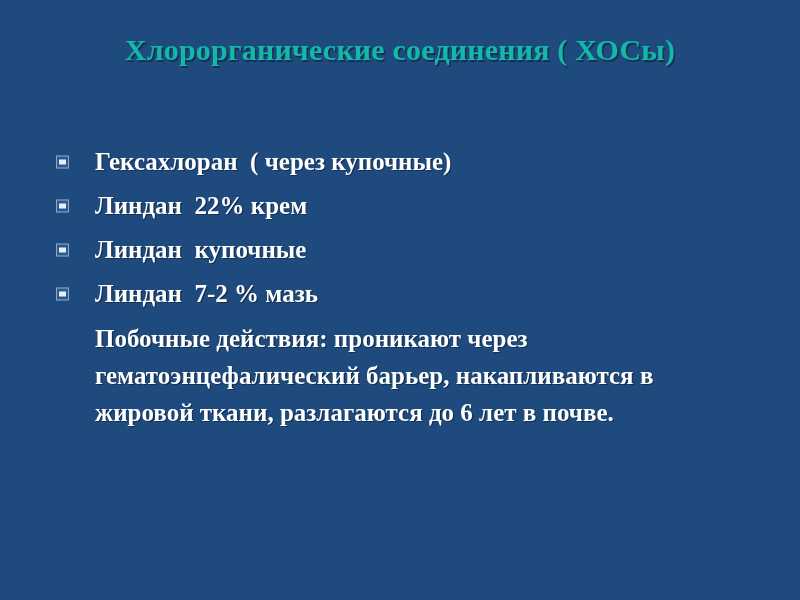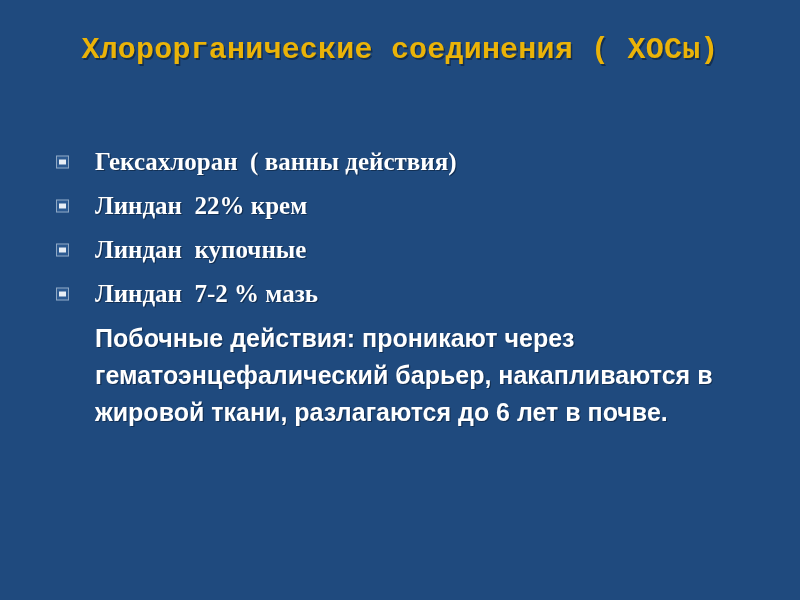--- a/index.html
+++ b/index.html
@@ -26,25 +26,25 @@
   
   .title-block {
     position: absolute;
     left: 60px;
     top: 30px;
     width: 680px;
     text-align: center;
   }
   .title-text {
     display: block;
-    font-family: Liberation Mono, monospace;
+    font-family: Liberation Serif, serif;
     font-weight: bold;
     font-size: 30px;
     line-height: 40px;
-    color: #eab308;
+    color: #14b8a6;
     letter-spacing: 0.2px;
     text-shadow: 1.5px 1.5px 0 rgba(10, 25, 45, 0.55);
     white-space: pre-wrap;
   }
 
   
   .body-block {
     position: absolute;
     left: 48px;
     top: 140px;
@@ -93,21 +93,21 @@
     line-height: 30px;
     color: #ffffff;
     text-shadow: 1.2px 1.2px 0 rgba(8, 22, 42, 0.5);
     white-space: pre;
   }
 
   .note-paragraph {
     margin: 0;
     padding-left: 47px;
     padding-top: 4px;
-    font-family: Liberation Sans, sans-serif;
+    font-family: Liberation Serif, serif;
     font-weight: bold;
     font-size: 25px;
     line-height: 37px;
     color: #ffffff;
     text-shadow: 1.2px 1.2px 0 rgba(8, 22, 42, 0.5);
     max-width: 620px;
   }
 </style>
 </head>
 <body>
@@ -117,21 +117,21 @@
   <div class="title-block">
     <span class="title-text">Хлорорганические соединения ( ХОСы)</span>
   </div>
 
   <div class="body-block">
 
     <ul class="bullet-list">
 
       <li class="bullet-item">
         <span class="bullet-marker"></span>
-        <span class="bullet-label">Гексахлоран  ( ванны действия)</span>
+        <span class="bullet-label">Гексахлоран  ( через купочные)</span>
       </li>
 
       <li class="bullet-item">
         <span class="bullet-marker"></span>
         <span class="bullet-label">Линдан  22% крем</span>
       </li>
 
       <li class="bullet-item">
         <span class="bullet-marker"></span>
         <span class="bullet-label">Линдан  купочные</span>

